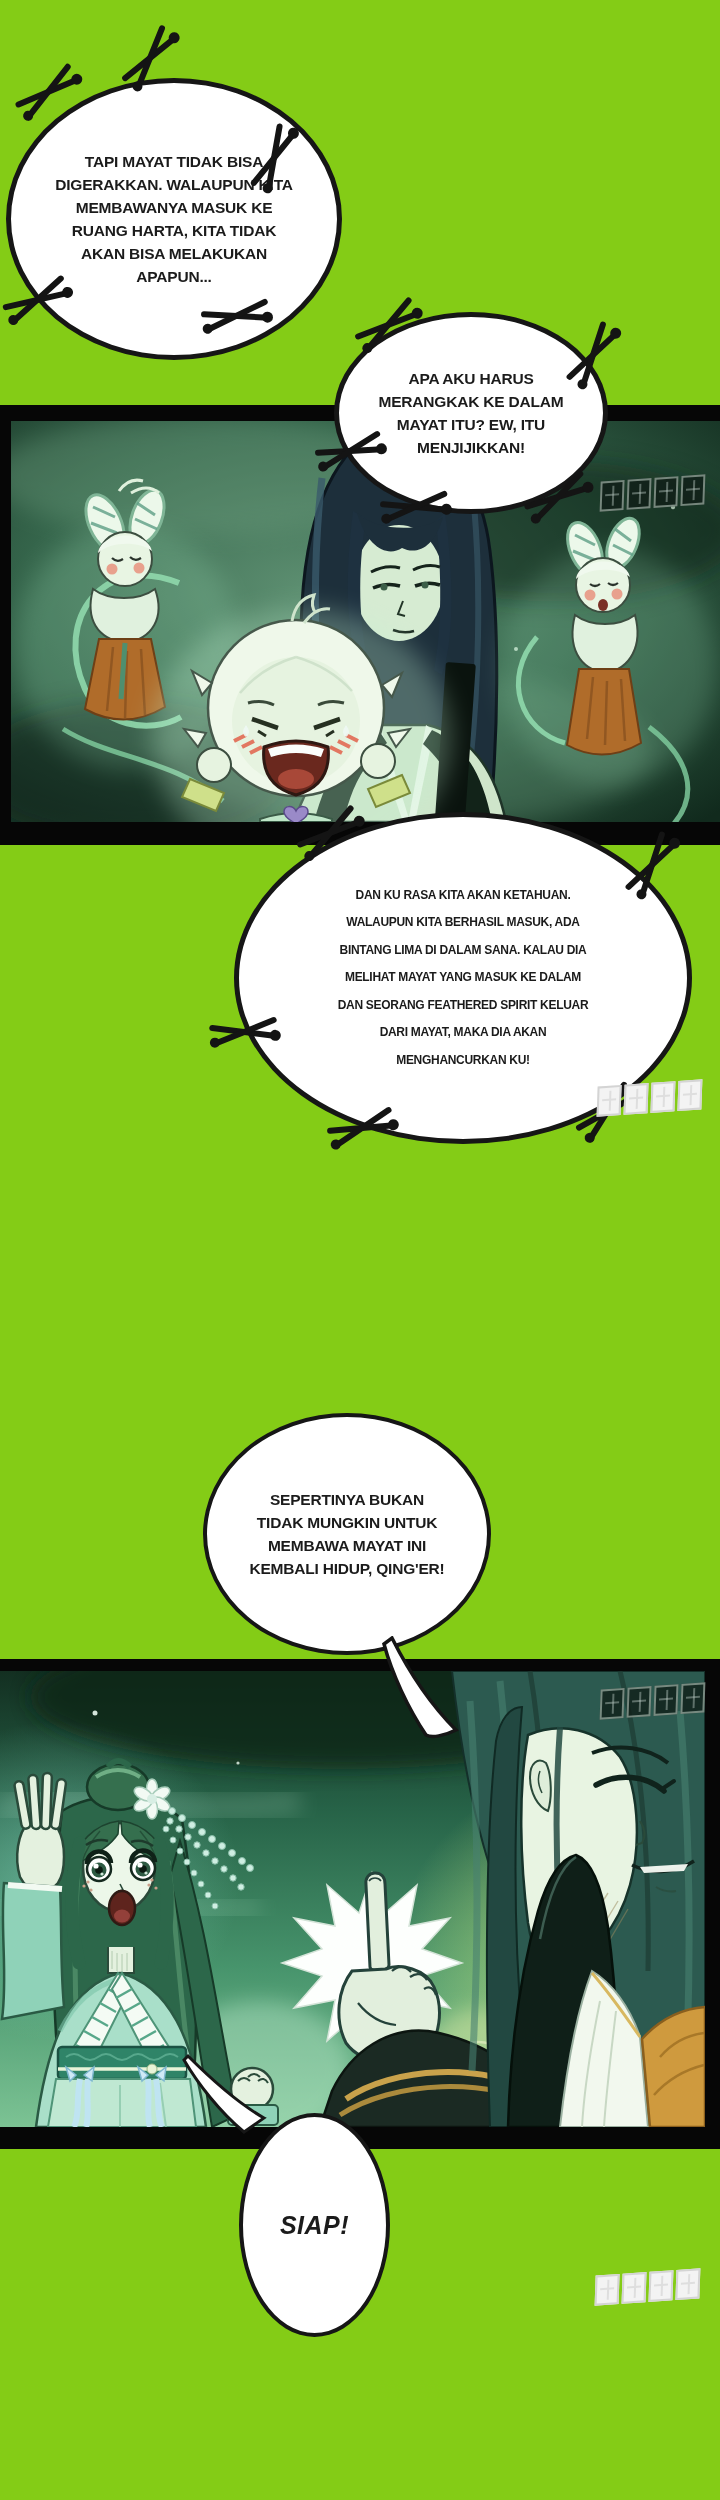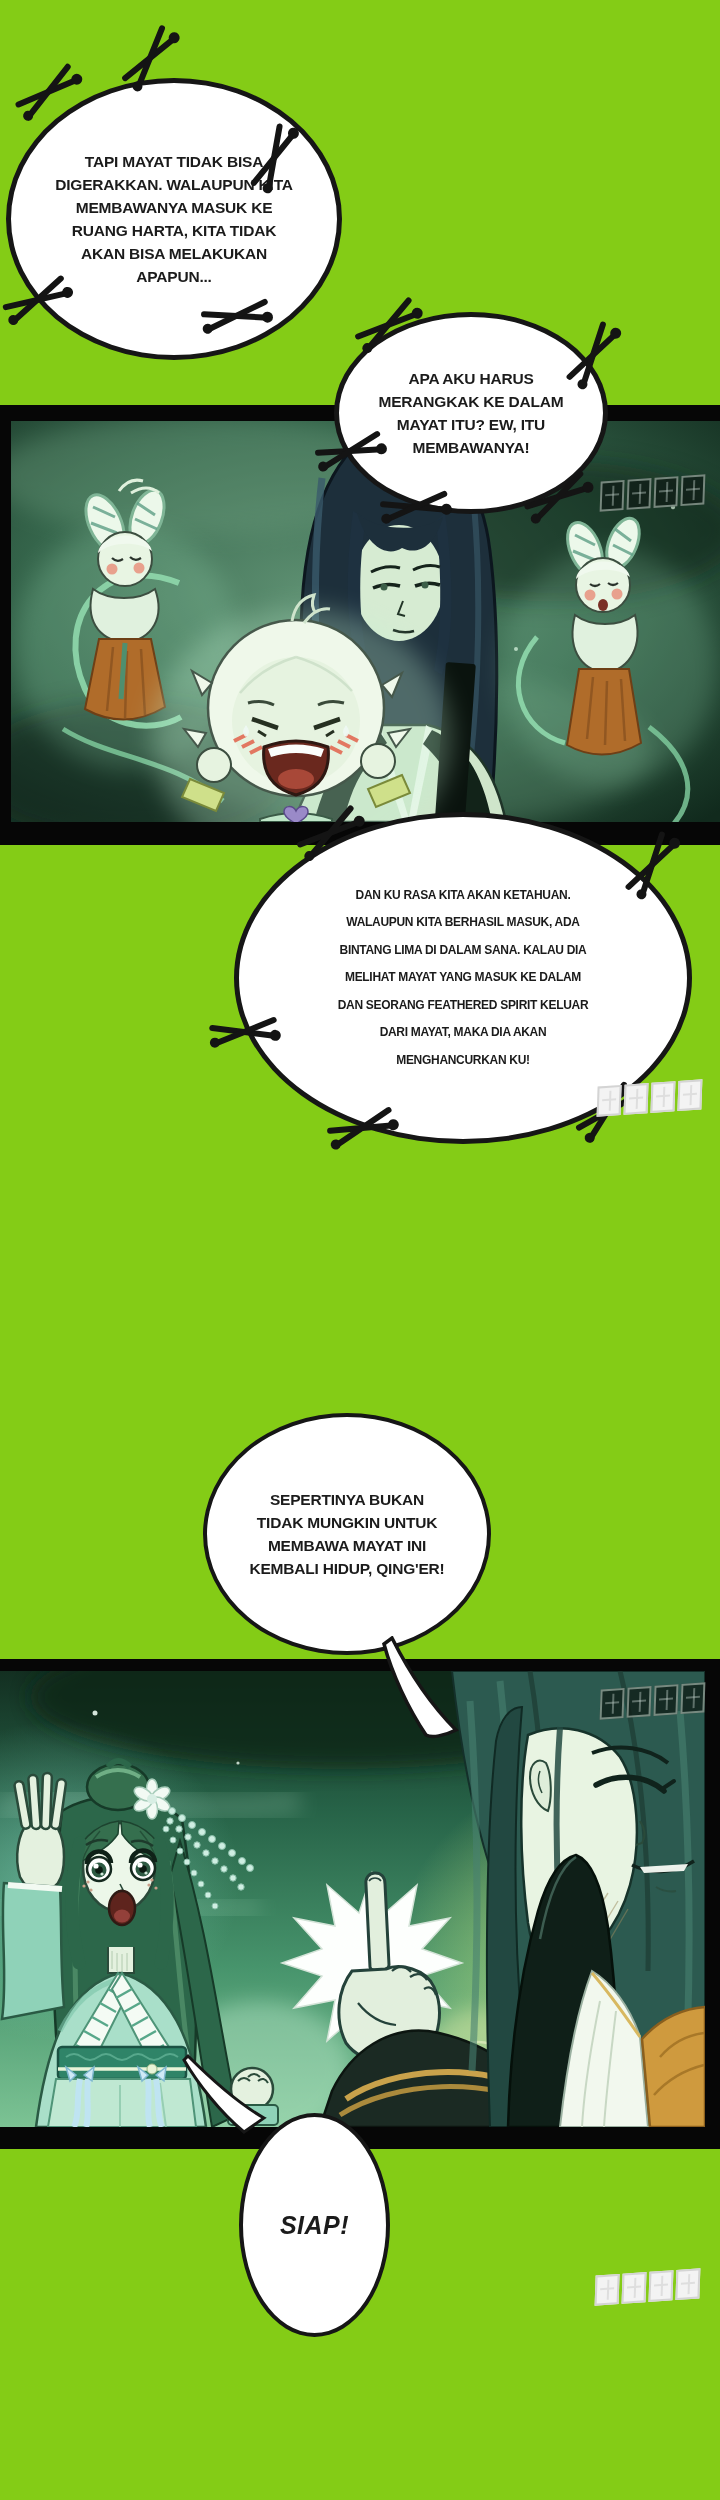--- a/index.html
+++ b/index.html
@@ -72,21 +72,21 @@
     </div>
   <div class="barb" style="left:201px;top:281px;transform:rotate(-12deg);">
       <i class="a"></i>
       <i class="b"></i>
     </div>
 
   <div class="bubble" id="b2" style="left:334px;top:312px;width:274px;height:202px;">
     <div class="txt">APA AKU HARUS
 MERANGKAK KE DALAM
 MAYAT ITU? EW, ITU
-MEMBAWANYA!</div>
+MENJIJIKKAN!</div>
   </div>
   <div class="barb" style="left:353px;top:290px;transform:rotate(-36deg);">
       <i class="a"></i>
       <i class="b"></i>
     </div>
   <div class="barb" style="left:558px;top:320px;transform:rotate(-58deg);">
       <i class="a"></i>
       <i class="b"></i>
     </div>
   <div class="barb" style="left:315px;top:416px;transform:rotate(-18deg);">

